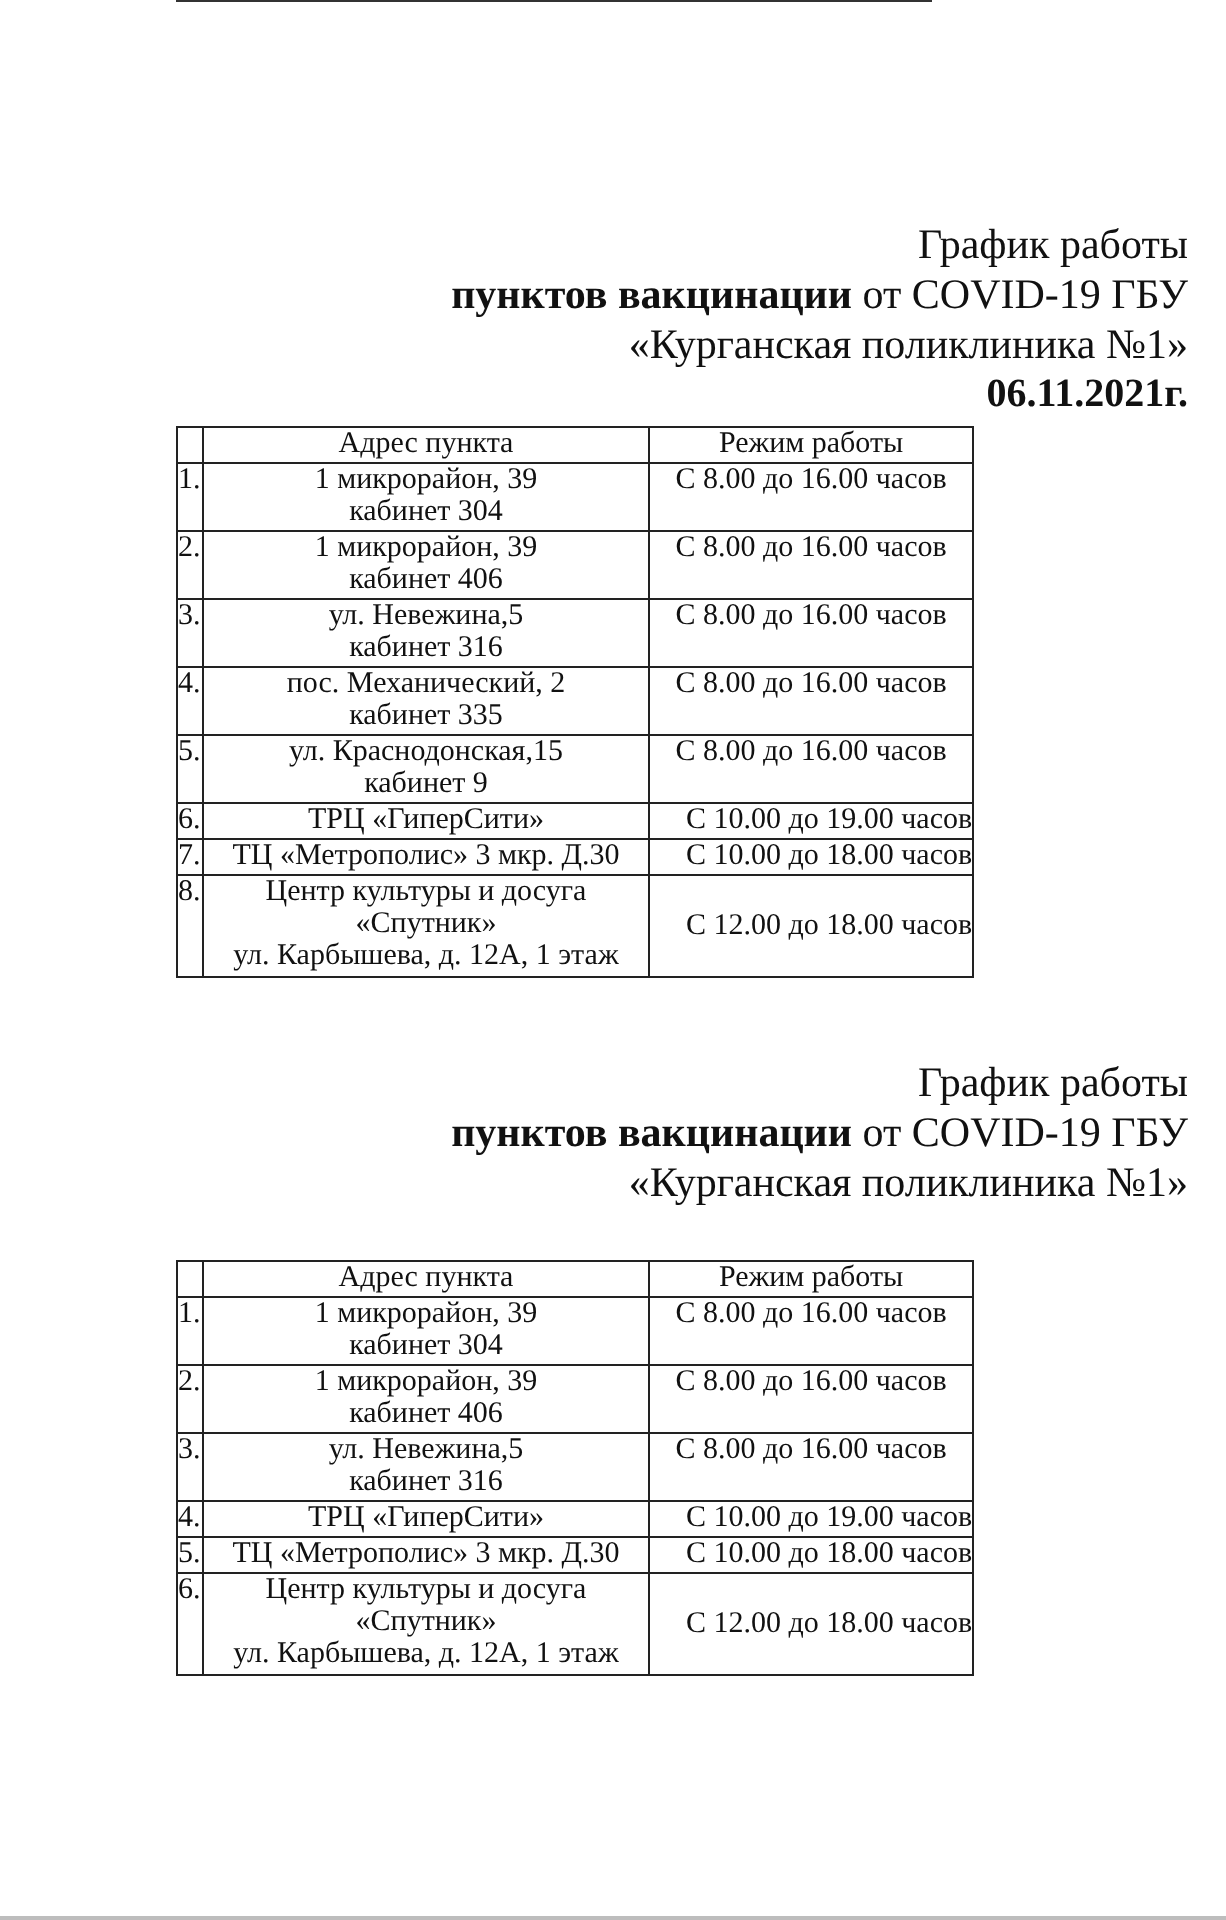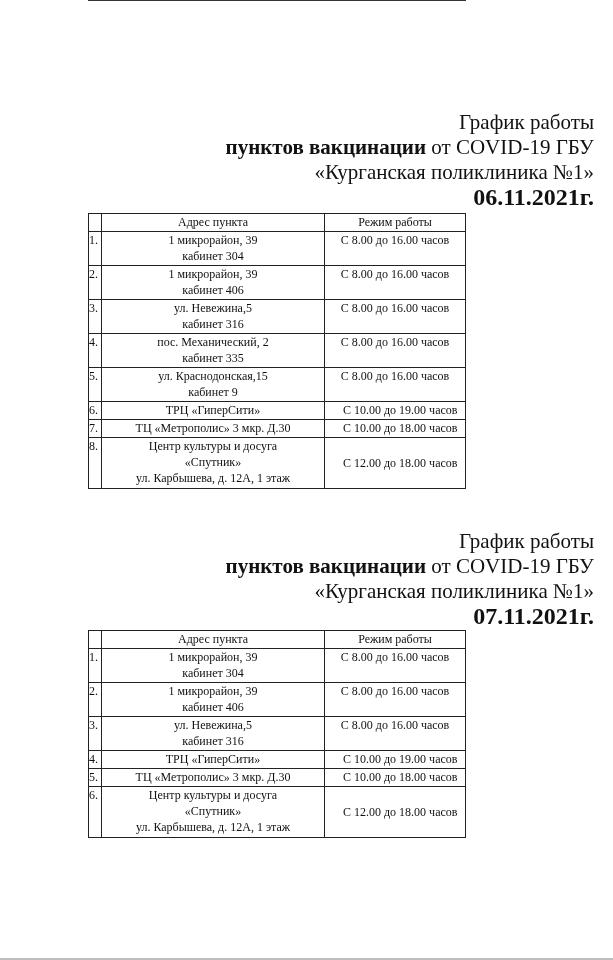--- a/index.html
+++ b/index.html
@@ -7,23 +7,23 @@
       width: 613px; height: 960px; background: #ffffff; position: relative; overflow: hidden;
       font-family: "Liberation Serif", "DejaVu Serif", serif; color: #111;
     }
     .top-rule { position: absolute; left: 88px; top: 0px; width: 378px; height: 1px; background: #333; }
     .top-rule .tick { position: absolute; top: -4px; width: 1px; height: 5px; background: #333; }
     .bottom-rule { position: absolute; left: 0; top: 958px; width: 613px; height: 2px; background: #bdbdbd; }
 
     .heading { position: absolute; left: 0; width: 594px; text-align: right; font-size: 21px; line-height: 25px; }
     .heading .l { display: block; white-space: nowrap; }
     .heading .bold { font-weight: bold; margin-top: 32px; }
-    .heading .date { font-weight: bold; font-size: 24px; }
+    .heading .date { font-weight: bold; font-size: 20px; }
 
-    table.sched { position: absolute; left: 88px; border-collapse: collapse; font-size: 12px; line-height: 16px; }
+    table.sched { position: absolute; left: 88px; border-collapse: collapse; font-size: 15px; line-height: 16px; }
     table.sched td, table.sched th { border: 1.5px solid #222; padding: 0; vertical-align: top; font-weight: normal; }
     table.sched th { text-align: center; height: 17px; }
     col.c-num { width: 13px; }
     col.c-addr { width: 223px; }
     col.c-time { width: 141px; }
     td.num { text-align: left; padding-left: 1px; }
     td.addr { text-align: center; }
     td.addr span { display: block; }
     td.time { text-align: center; padding-top: 1px; white-space: nowrap; }
     td.time.mid { vertical-align: middle; }
@@ -123,21 +123,20 @@
         </td>
     <td class="time mid tight">С 12.00 до 18.00 часов</td>
   </tr>
 </tbody>
   </table>
 
 <div class="heading" style="top:529px">
   <span class="l">График работы</span>
   <span class="l"><span class="bold">пунктов вакцинации</span><span> от COVID-19 ГБУ</span></span>
   <span class="l">«Курганская поликлиника №1»</span>
-  <span class="l date">07.11.2021г.</span>
 </div>
 
 <table class="sched" style="top:630px">
   <colgroup>
       <col class="c-num">
       <col class="c-addr">
       <col class="c-time">
     </colgroup>
   <tbody>
       <tr>

